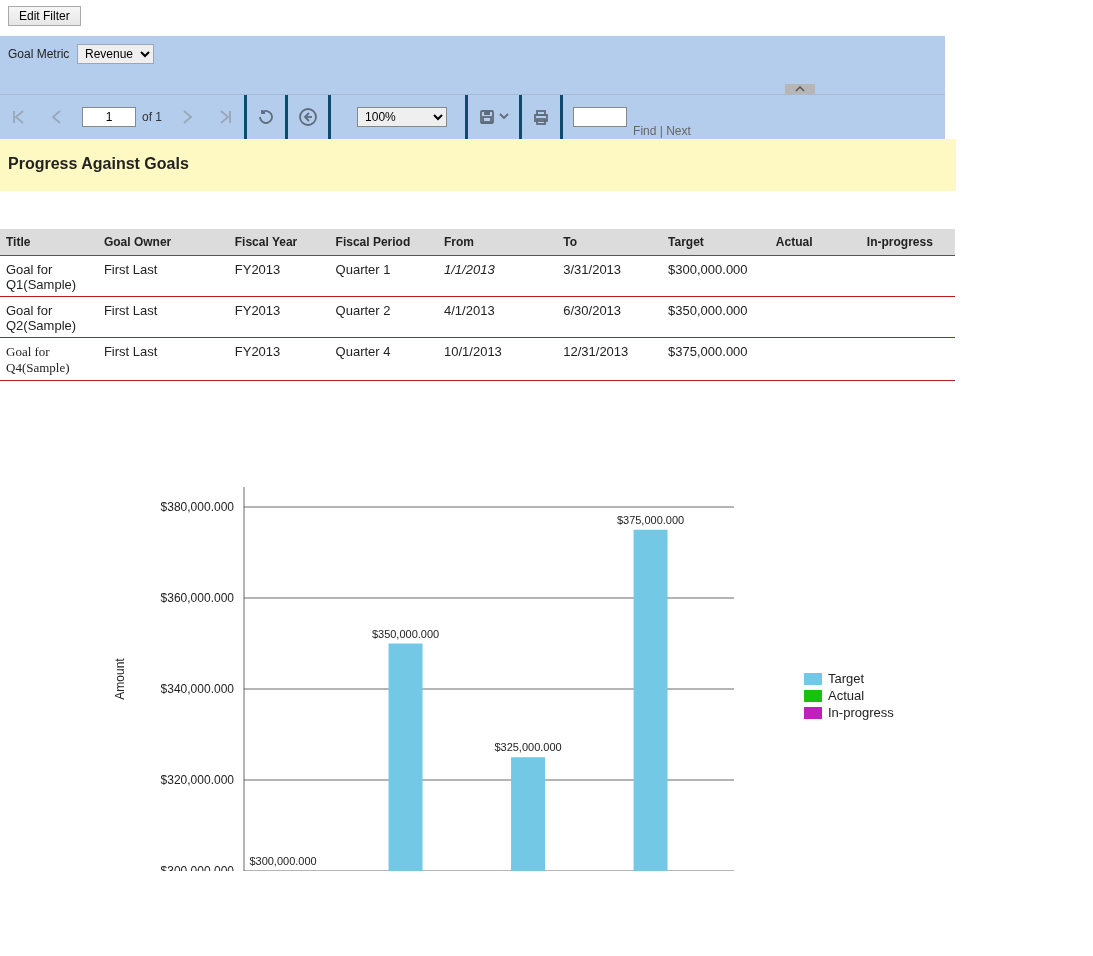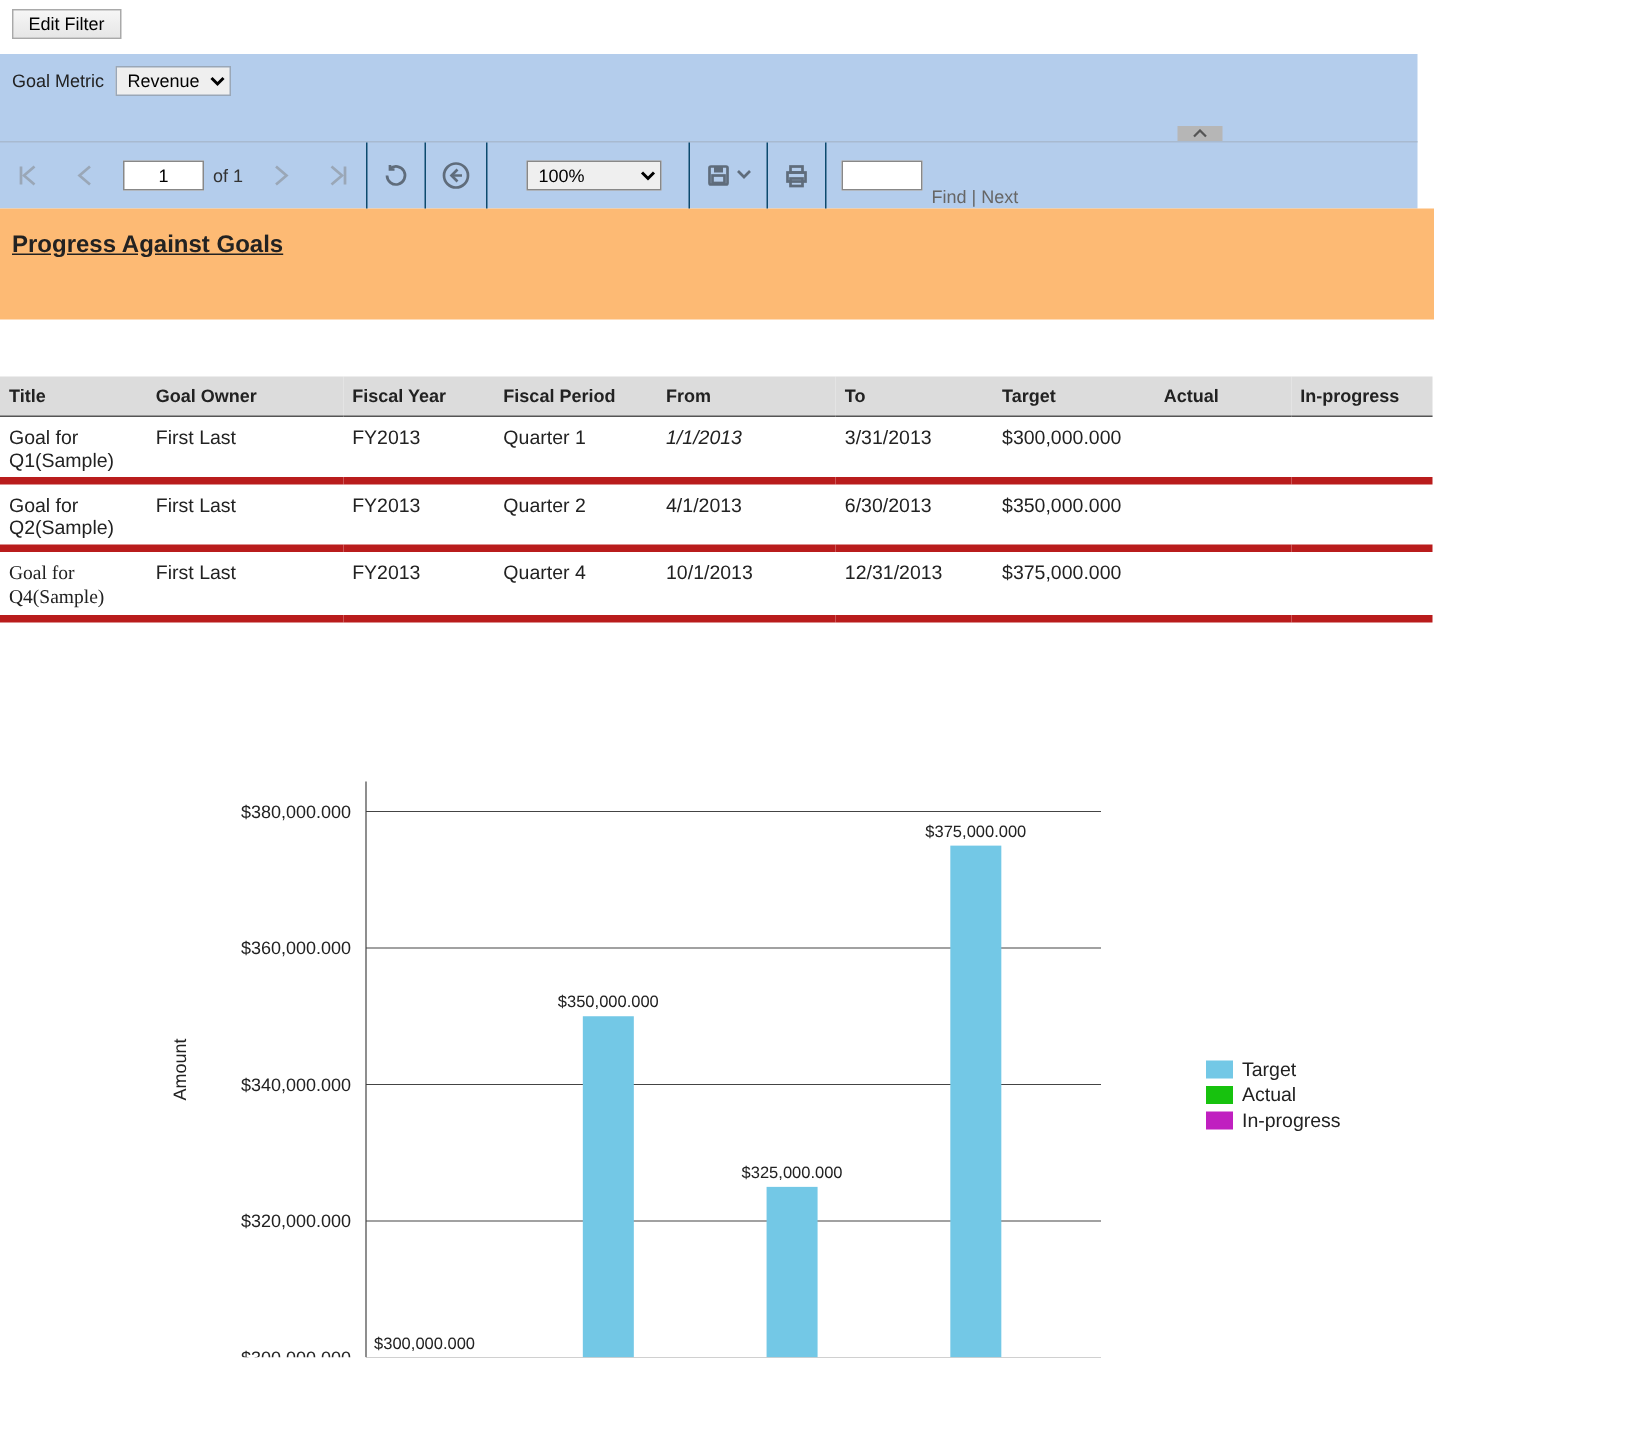--- a/index.html
+++ b/index.html
@@ -9,35 +9,35 @@
   
   .param-bar{background:#b4cdec;padding:8px 0 30px 8px;}
   .param-bar label{font-size:12px;margin-right:4px;}
   .param-bar select{font-size:12px;border:1px solid #9aa7b7;padding:1px 3px;}
   .toggle-tab{position:relative;height:0;}
   .toggle-tab .t{position:absolute;right:130px;top:-10px;width:30px;height:10px;background:#b6b6b6;display:flex;align-items:center;justify-content:center;}
   .toggle-tab .t svg{display:block;}
   
   .toolbar{background:#b4cdec;display:flex;align-items:center;height:44px;border-top:1px solid #a8bad0;}
   .toolbar .cell{height:100%;display:flex;align-items:center;justify-content:center;padding:0 10px;}
-  .toolbar .sep{border-left:1px solid #0c4a6e;height:100%;}
+  .toolbar .sep{border-left:3px solid #0c4a6e;height:100%;}
   .toolbar input[type=text]{width:48px;font-size:12px;text-align:center;border:1px solid #888;background:#fff;padding:2px 2px;}
   .toolbar .page-of{font-size:12px;margin-left:6px;color:#333;}
   .toolbar select{font-size:12px;border:1px solid #888;padding:1px 3px;}
   .toolbar .search{width:100px;text-align:left;padding-left:4px;}
   .toolbar .findnext{font-size:12px;color:#666;margin-left:6px;cursor:pointer;margin-top:28px;}
   .ico{stroke:#5f6c7b;fill:none;stroke-width:1.8;}
   .ico-d{stroke:#9aa7b7;}
   
-  .rpt-head{background:#fdba74;padding:16px 8px 40px 8px;width:940px;text-decoration:underline;}
+  .rpt-head{background:#fef9c3;padding:16px 8px 18px 8px;width:940px;}
   .rpt-head h1{margin:0;font-size:16px;font-weight:bold;color:#222;}
   
   table.data{border-collapse:collapse;width:955px;margin-top:38px;}
   table.data th{background:#dcdcdc;text-align:left;font-weight:bold;font-size:12px;padding:6px 6px;border-bottom:1px solid #555;}
-  table.data td{font-size:13px;padding:6px 6px 4px 6px;border-bottom:5px solid #b91c1c;vertical-align:top;}
+  table.data td{font-size:13px;padding:6px 6px 4px 6px;border-bottom:1px solid #b91c1c;vertical-align:top;}
   
   .chart-block{margin-top:90px;margin-left:4px;display:flex;align-items:flex-start;}
   .chart-svg{display:block;}
   .legend{margin-left:60px;margin-top:200px;font-size:13px;}
   .legend .row{display:flex;align-items:center;margin-bottom:2px;}
   .legend .sw{width:18px;height:12px;margin-right:6px;}
 </style>
 </head>
 <body>
 

